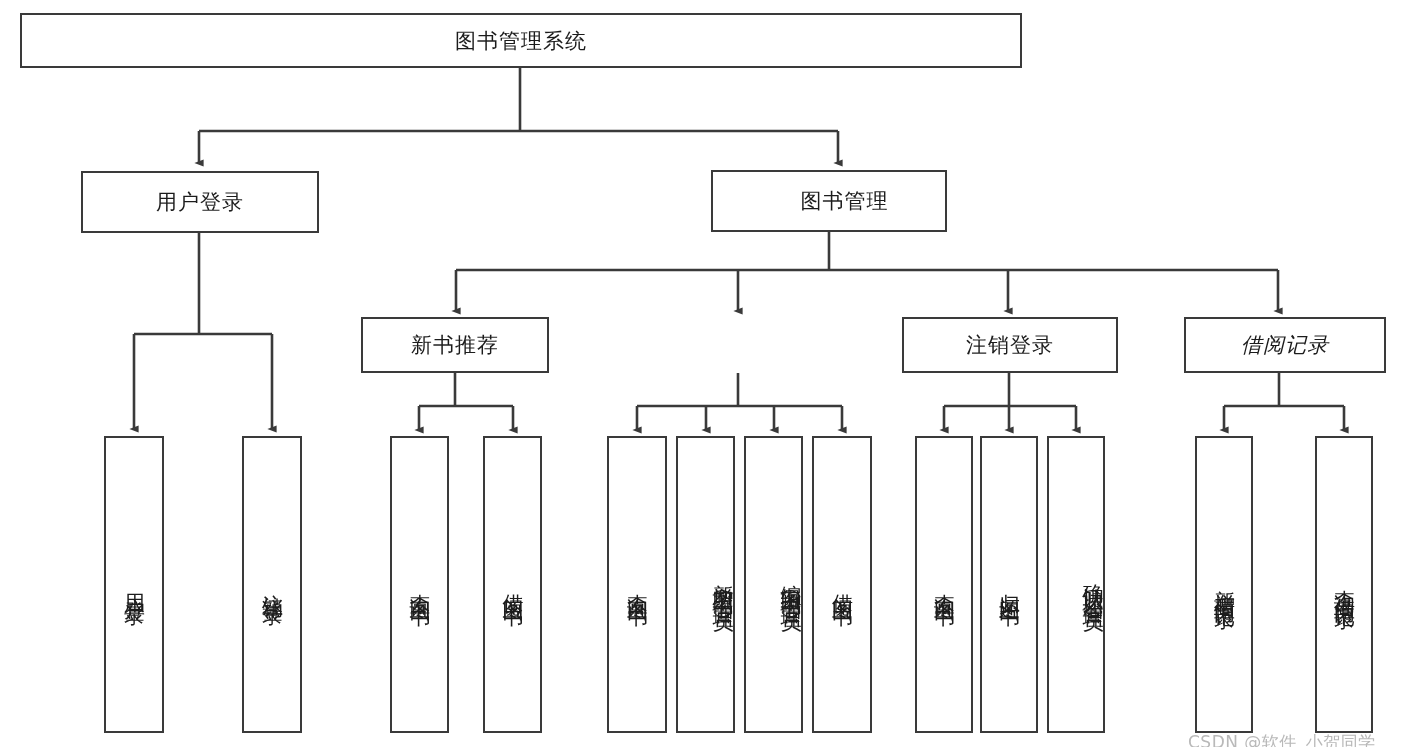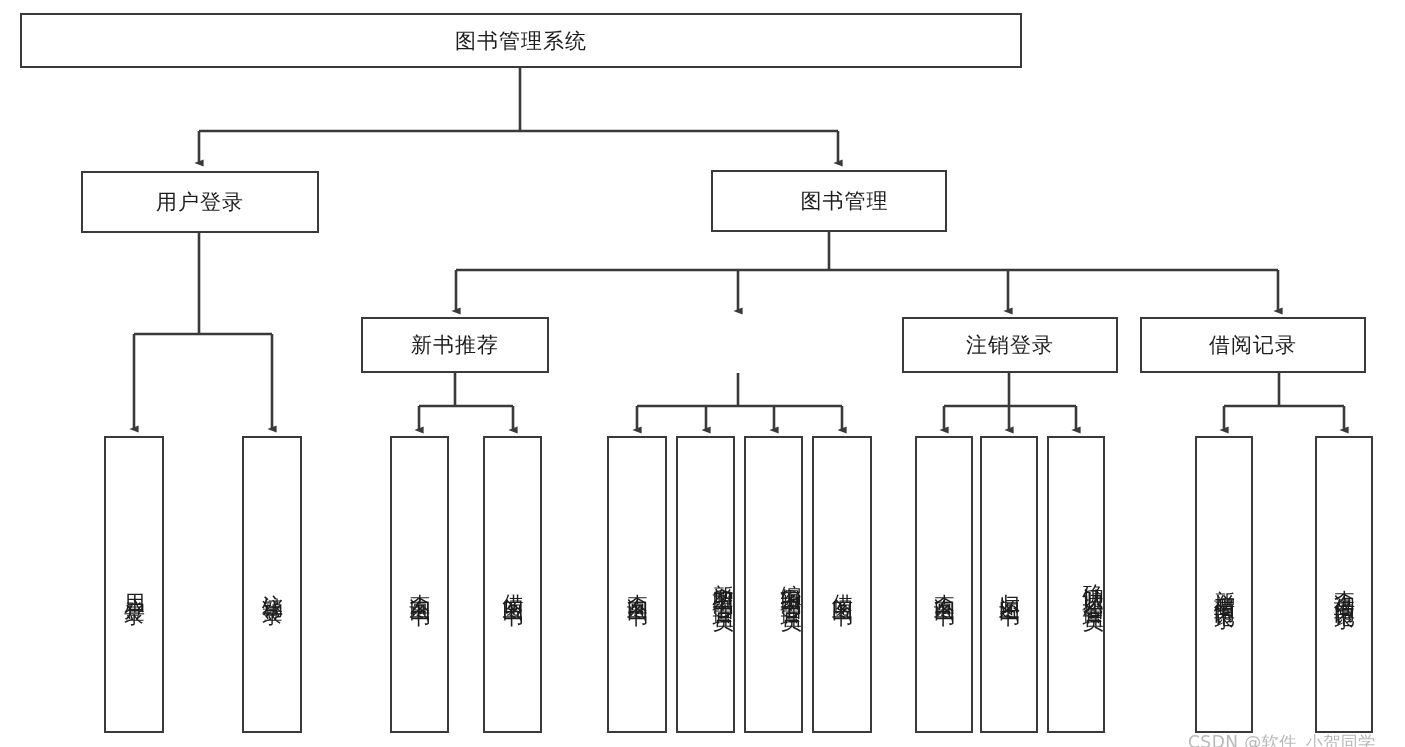--- a/index.html
+++ b/index.html
@@ -120,21 +120,21 @@
     </g>
   </svg>
 
   <div class="node h" style="left:20px; top:13px; width:1002px; height:55px;">图书管理系统</div>
 
   <div class="node h" style="left:81px; top:171px; width:238px; height:62px;">用户登录</div>
   <div class="node h" style="left:711px; top:170px; width:236px; height:62px;padding-left:31px;">图书管理</div>
 
   <div class="node h" style="left:361px; top:317px; width:188px; height:56px;">新书推荐</div>
   <div class="node h" style="left:902px; top:317px; width:216px; height:56px;">注销登录</div>
-  <div class="node h" style="left:1140px; top:317px; width:226px; height:56px;">借阅记录</div>
+  <div class="node h" style="left:1184px; top:317px; width:202px; height:56px;font-style:italic;">借阅记录</div>
 
   <div class="node v" style="left:104px; top:436px; width:60px; height:297px;">用户登录</div>
   <div class="node v" style="left:242px; top:436px; width:60px; height:297px;">注销登录</div>
 
   <div class="node v" style="left:390px; top:436px; width:59px; height:297px;">查询图书</div>
   <div class="node v" style="left:483px; top:436px; width:59px; height:297px;">借阅图书</div>
 
   <div class="node v" style="left:607px; top:436px; width:60px; height:297px;">查询图书</div>
   <div class="node v topalign" style="left:676px; top:436px; width:59px; height:297px;">新增图书（管理员）</div>
   <div class="node v topalign" style="left:744px; top:436px; width:59px; height:297px;">编辑图书（管理员）</div>

